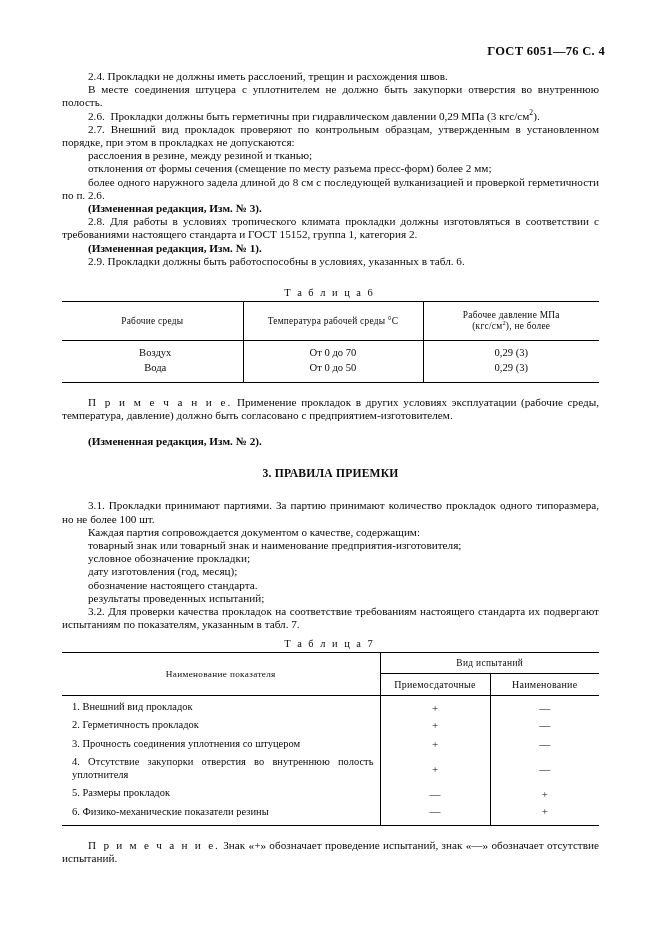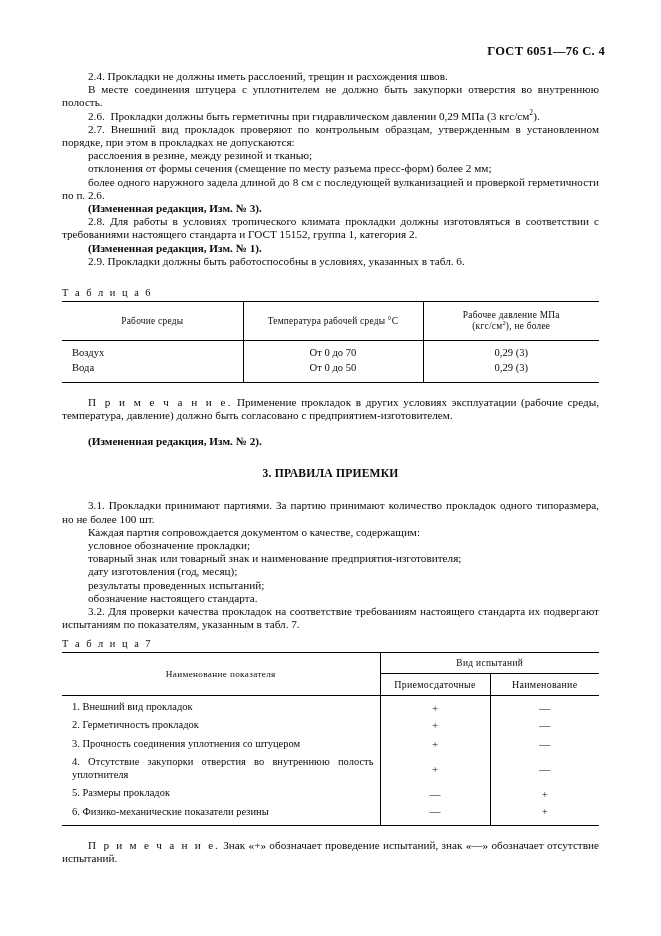--- a/index.html
+++ b/index.html
@@ -65,21 +65,21 @@
 
   .gap-sm { height: 6px; }
   .gap-md { height: 13px; }
   .gap-lg { height: 19px; }
 
   sup { font-size: 0.68em; vertical-align: super; line-height: 0; }
 
   
   .tbl-caption {
     font-size: 10.4px;
-    text-align: left;
+    text-align: center;
     letter-spacing: 2.0px;
     margin: 0 0 3px 0;
     padding-right: 2px;
   }
 
   
   table {
     border-collapse: collapse;
     width: 100%;
     table-layout: fixed;
@@ -102,21 +102,21 @@
     letter-spacing: 0.25px;
   }
   .t6 .c1 { width: 181px; }
   .t6 .c2 { width: 180px; border-left: 1.2px solid #000; }
   .t6 .c3 { width: 176px; border-left: 1.2px solid #000; }
   .t6 .bodyrow td {
     padding: 1.5px 4px;
     font-size: 10.6px;
     line-height: 12.4px;
   }
-  .t6 .bodyrow td.c1 { text-align: left; padding-left: 10px; }
+  .t6 .bodyrow td.c1 { text-align: center; padding-left: 10px; }
   .t6 .bodyrow td.c2, .t6 .bodyrow td.c3 { text-align: center; }
   .t6 .bodyrow.first td { padding-top: 6px; }
   .t6 .bodyrow.last  td { padding-bottom: 7px; }
 
   
   .t7 { border-top: 1.4px solid #000; border-bottom: 1.4px solid #000; }
   .t7 .c1 { width: 318px; }
   .t7 .c2 { width: 110px; border-left: 1.8px solid #000; }
   .t7 .c3 { width: 109px; border-left: 1.8px solid #000; }
 
@@ -227,25 +227,25 @@
     <p class="bold">(Измененная редакция, Изм. № 2).</p>
 
     <div class="gap-lg"></div>
 
     <div class="sec-title">3.  ПРАВИЛА ПРИЕМКИ</div>
 
     <div class="gap-lg"></div>
 
     <p class="ind">3.1.  Прокладки принимают партиями. За партию принимают количество прокладок одного типоразмера, но не более 100 шт.</p>
     <p class="ind">Каждая партия сопровождается документом о качестве, содержащим:</p>
+    <p class="listitem">товарный знак или товарный знак и наименование предприятия-изготовителя;</p>
     <p class="listitem">условное обозначение прокладки;</p>
-    <p class="listitem">товарный знак или товарный знак и наименование предприятия-изготовителя;</p>
     <p class="listitem">дату изготовления (год, месяц);</p>
+    <p class="listitem">обозначение настоящего стандарта.</p>
     <p class="listitem">результаты проведенных испытаний;</p>
-    <p class="listitem">обозначение настоящего стандарта.</p>
     <p class="ind">3.2.  Для проверки качества прокладок на соответствие требованиям настоящего стандарта их подвергают испытаниям по показателям, указанным в табл.  7.</p>
 
     <div class="gap-sm"></div>
 
     <div class="tbl-caption">Т а б л и ц а  7</div>
 
     <table class="t7">
       <colgroup>
         <col class="c1">
           <col class="c2">

